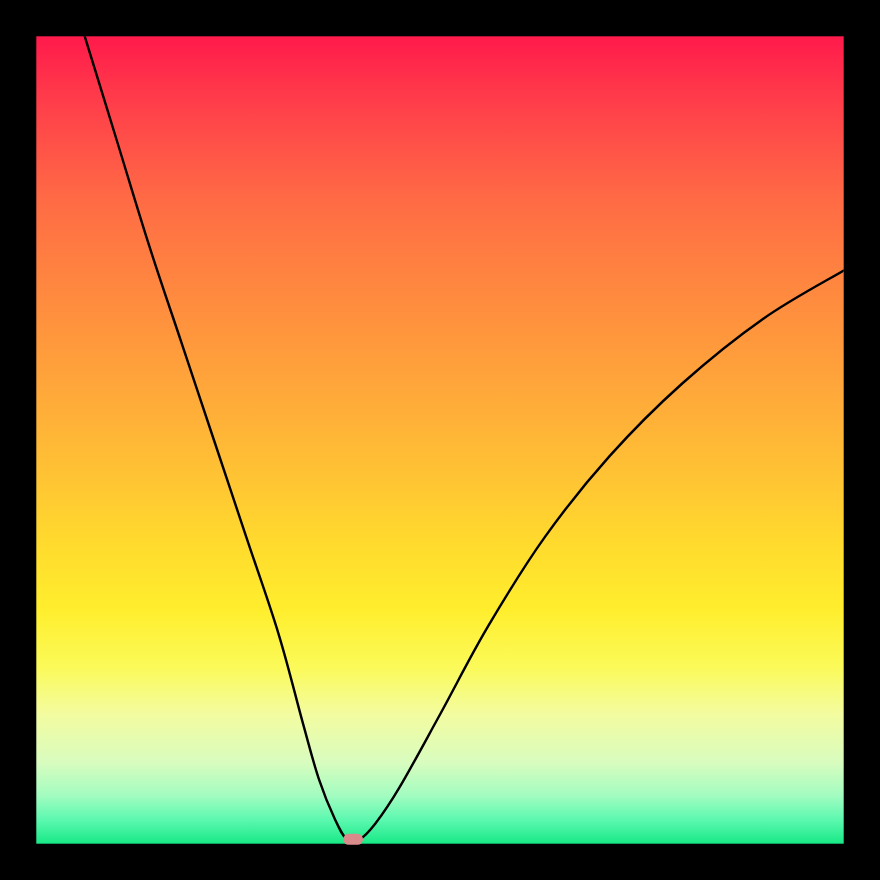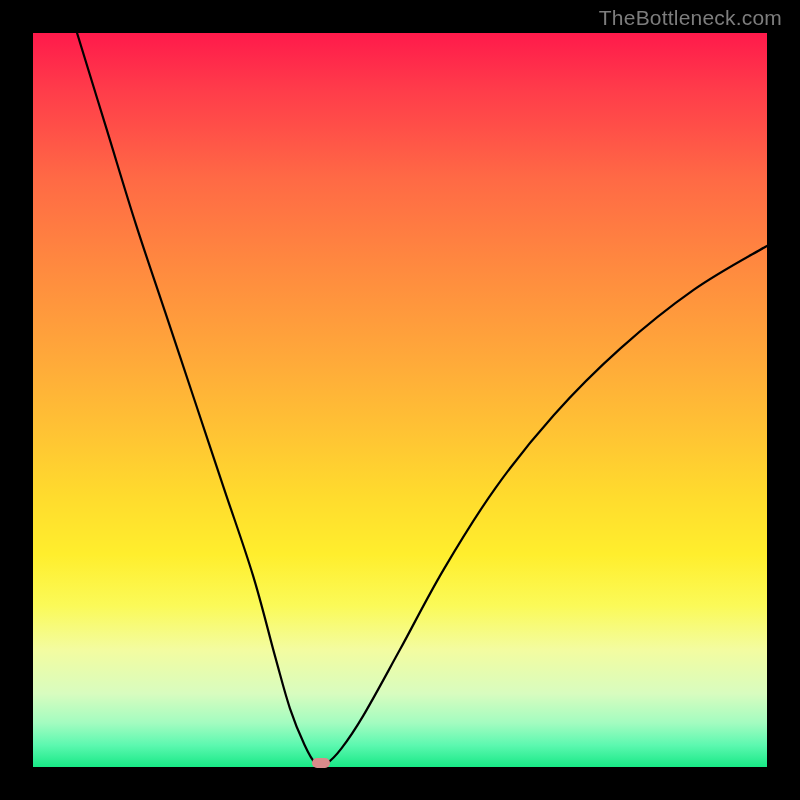--- a/index.html
+++ b/index.html
@@ -75,14 +75,13 @@
 
   <div class="plot-area">
 
     <svg class="curve-svg" viewBox="0 0 734 734" preserveAspectRatio="none">
       <path id="curve-path" d="M 44.04 0.00 C 49.32 17.18, 62.83 61.07, 73.40 95.42 C 83.97 129.77, 92.19 157.81, 102.76 190.84 C 113.33 223.87, 121.55 247.21, 132.12 278.92 C 142.69 310.63, 150.91 335.29, 161.48 367.00 C 172.05 398.71, 180.27 423.37, 190.84 455.08 C 201.41 486.79, 210.95 512.77, 220.20 543.16 C 229.45 573.55, 235.61 600.12, 242.22 623.90 C 248.83 647.68, 251.62 659.43, 256.90 675.28 C 262.18 691.13, 266.96 702.07, 271.58 711.98 C 276.20 721.89, 278.63 727.03, 282.59 730.33 C 286.55 733.63, 288.98 732.97, 293.60 730.33 C 298.22 727.69, 301.67 724.24, 308.28 715.65 C 314.89 707.06, 319.73 700.46, 330.30 682.62 C 340.87 664.78, 352.47 642.98, 367.00 616.56 C 381.53 590.14, 393.86 564.89, 411.04 535.82 C 428.22 506.75, 442.60 482.83, 462.42 455.08 C 482.24 427.33, 498.68 406.78, 521.14 381.68 C 543.60 356.58, 562.10 338.08, 587.20 315.62 C 612.30 293.16, 634.18 275.40, 660.60 256.90 C 687.02 238.40, 720.79 220.79, 734.00 212.86" fill="none" stroke="#000" stroke-width="2.2" stroke-linecap="round" stroke-linejoin="round"></path>
     </svg>
 
     <div id="marker" class="marker" style="left: 288.462px; top: 730.33px; background: rgb(217, 139, 139);"></div>
   </div>
 
-  <div class="watermark">TheBottleneck.com</div>
 </div>
 
 </body></html>

